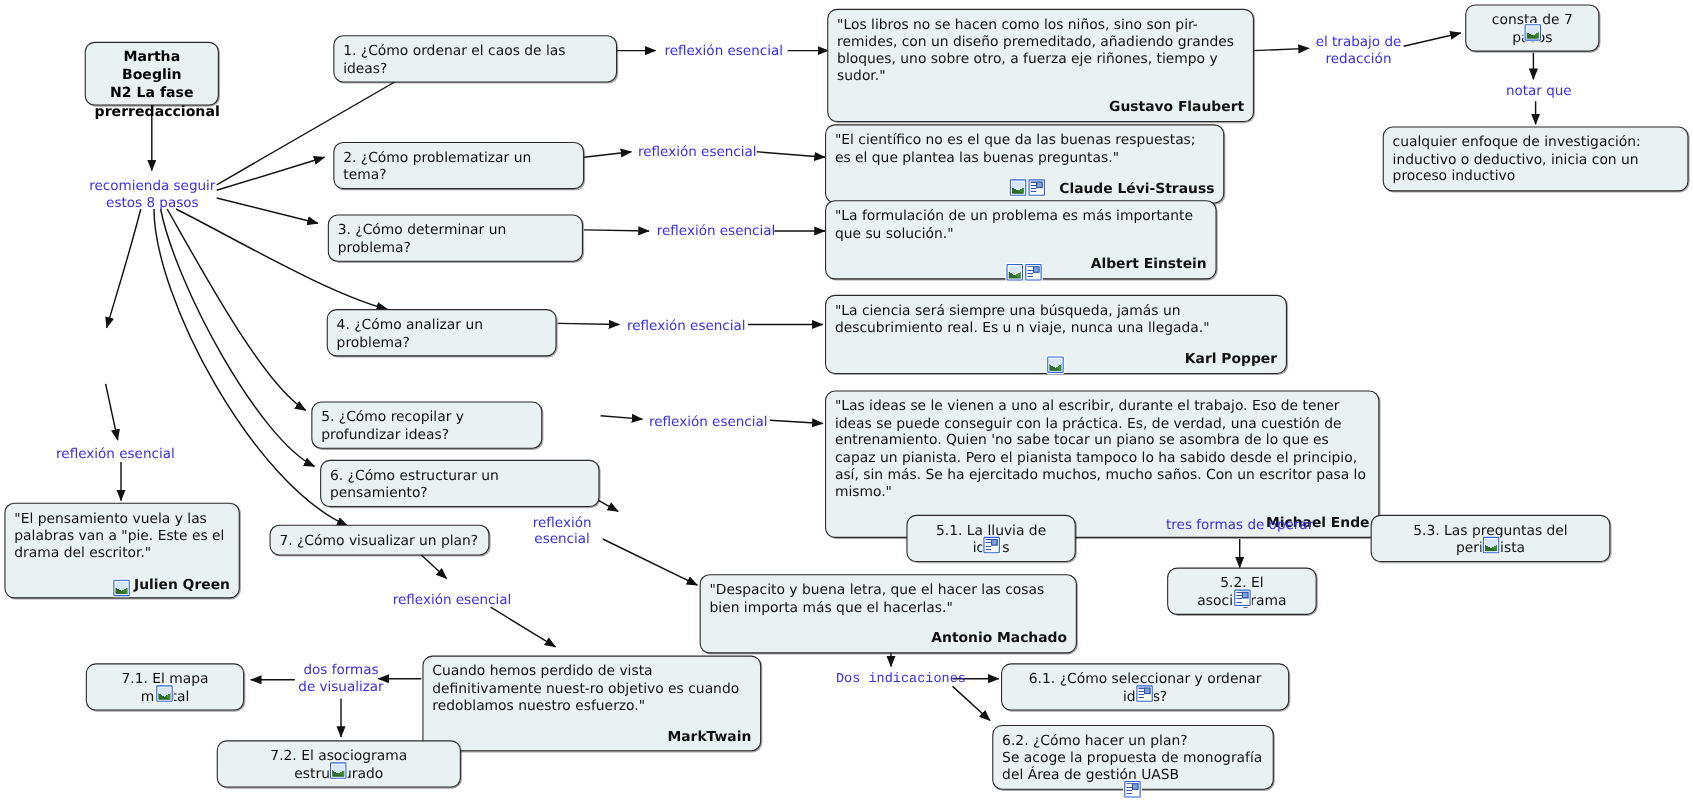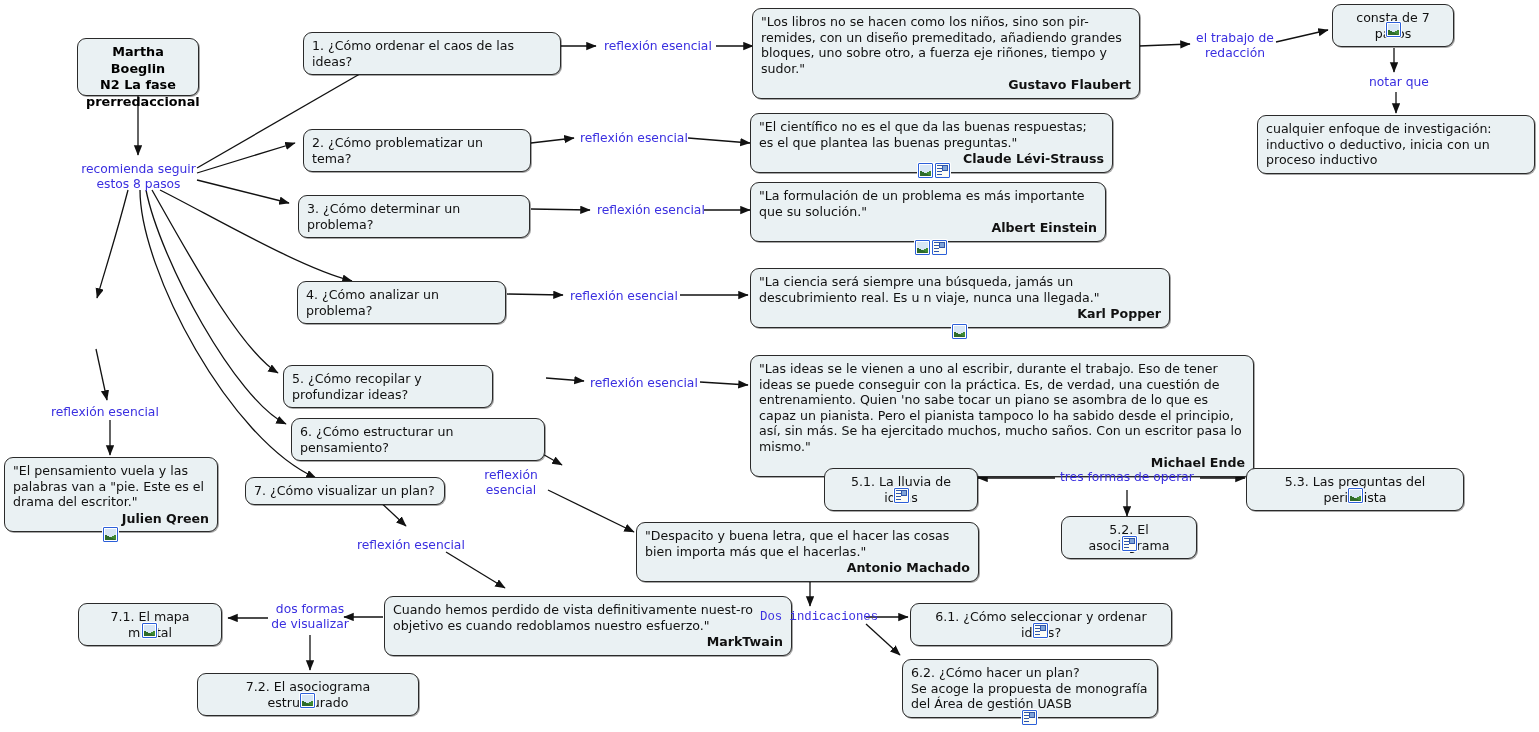--- a/index.html
+++ b/index.html
@@ -24,21 +24,21 @@
     color:#000000;
     font-weight:bold;
     text-align:center;
     line-height:16.5px;
     font-size:12.8px;
   }
   .node.quote .author{
     display:block;
     text-align:right;
     font-weight:bold;
-    margin-top:1px;
+    margin-top:13px;
   }
   .link-label{
     position:absolute;
     color:#3a2fe0;
     font-size:12.3px;
     line-height:14.5px;
     white-space:nowrap;
   }
   .link-label.ctr{text-align:center;}
 
@@ -226,21 +226,21 @@
   <div class="node quote" style="left:750px;top:355px;width:504px;">
     <span>"Las ideas se le vienen a uno al escribir, durante el trabajo. Eso de tener ideas se puede conseguir con la práctica. Es, de verdad, una cuestión de entrenamiento. Quien 'no sabe tocar un piano se asombra de lo que es capaz un pianista. Pero el pianista tampoco lo ha sabido desde el principio, así, sin más. Se ha ejercitado muchos, mucho saños. Con un escritor pasa lo mismo."</span>
     <span class="author">Michael Ende</span>
   </div>
 
   <div class="node quote" style="left:636px;top:522px;width:343px;">
     <span>"Despacito y buena letra, que el hacer las cosas bien importa más que el hacerlas."</span>
     <span class="author">Antonio Machado</span>
   </div>
 
-  <div class="node quote" style="left:384px;top:596px;width:408px;">
+  <div class="node quote" style="left:384px;top:596px;width:308px;">
     <span>Cuando hemos perdido de vista definitivamente nuest-ro objetivo es cuando redoblamos nuestro esfuerzo."</span>
     <span class="author">MarkTwain</span>
   </div>
 
   <div class="node quote" style="left:4px;top:457px;width:214px;">
     <span>"El pensamiento vuela y las palabras van a "pie. Este es el drama del escritor."</span>
     <span class="author">Julien Qreen</span>
   </div>
   <div class="badges" style="left:103px;top:527px;">
     <span class="badge photo"></span>

